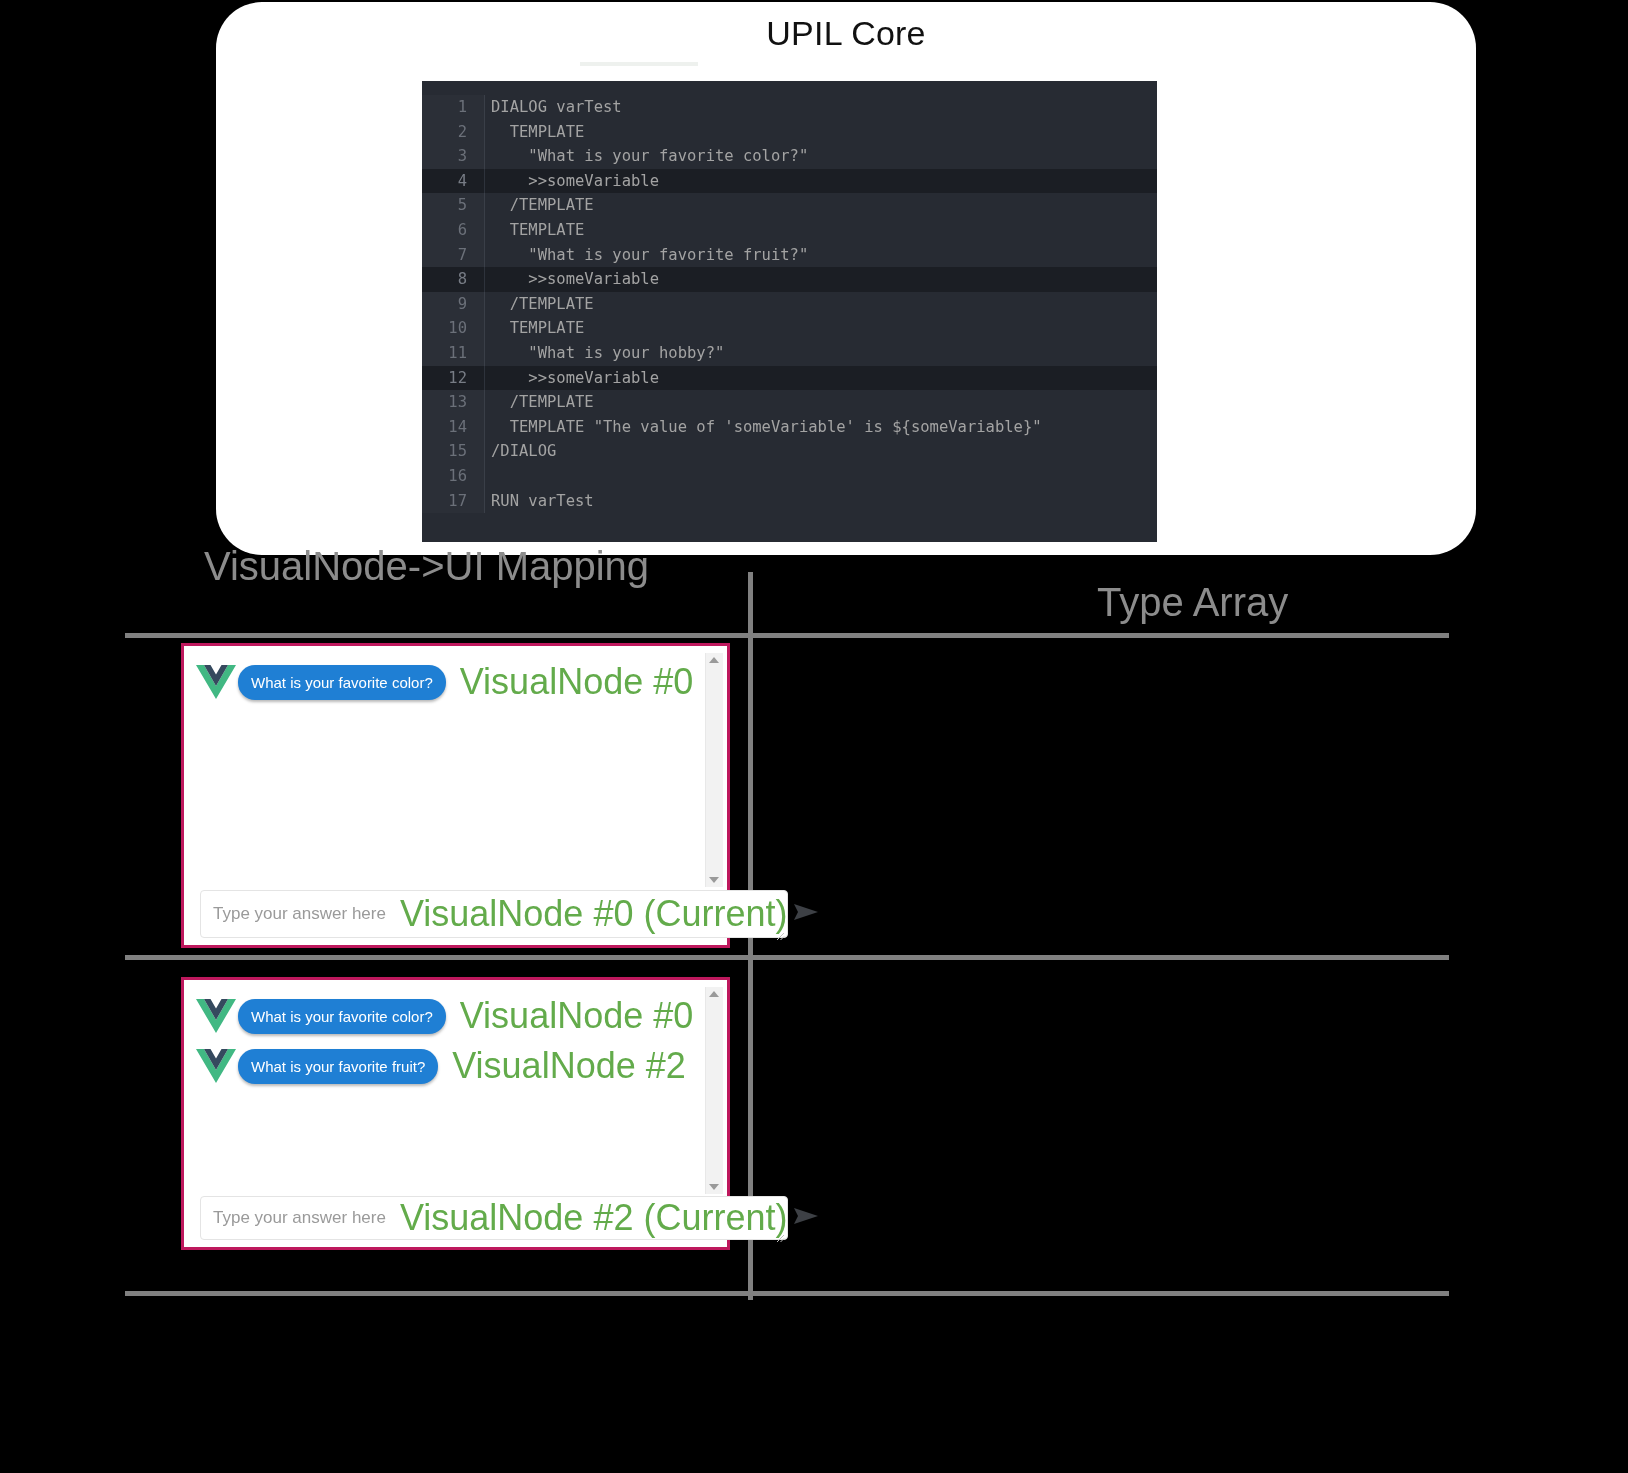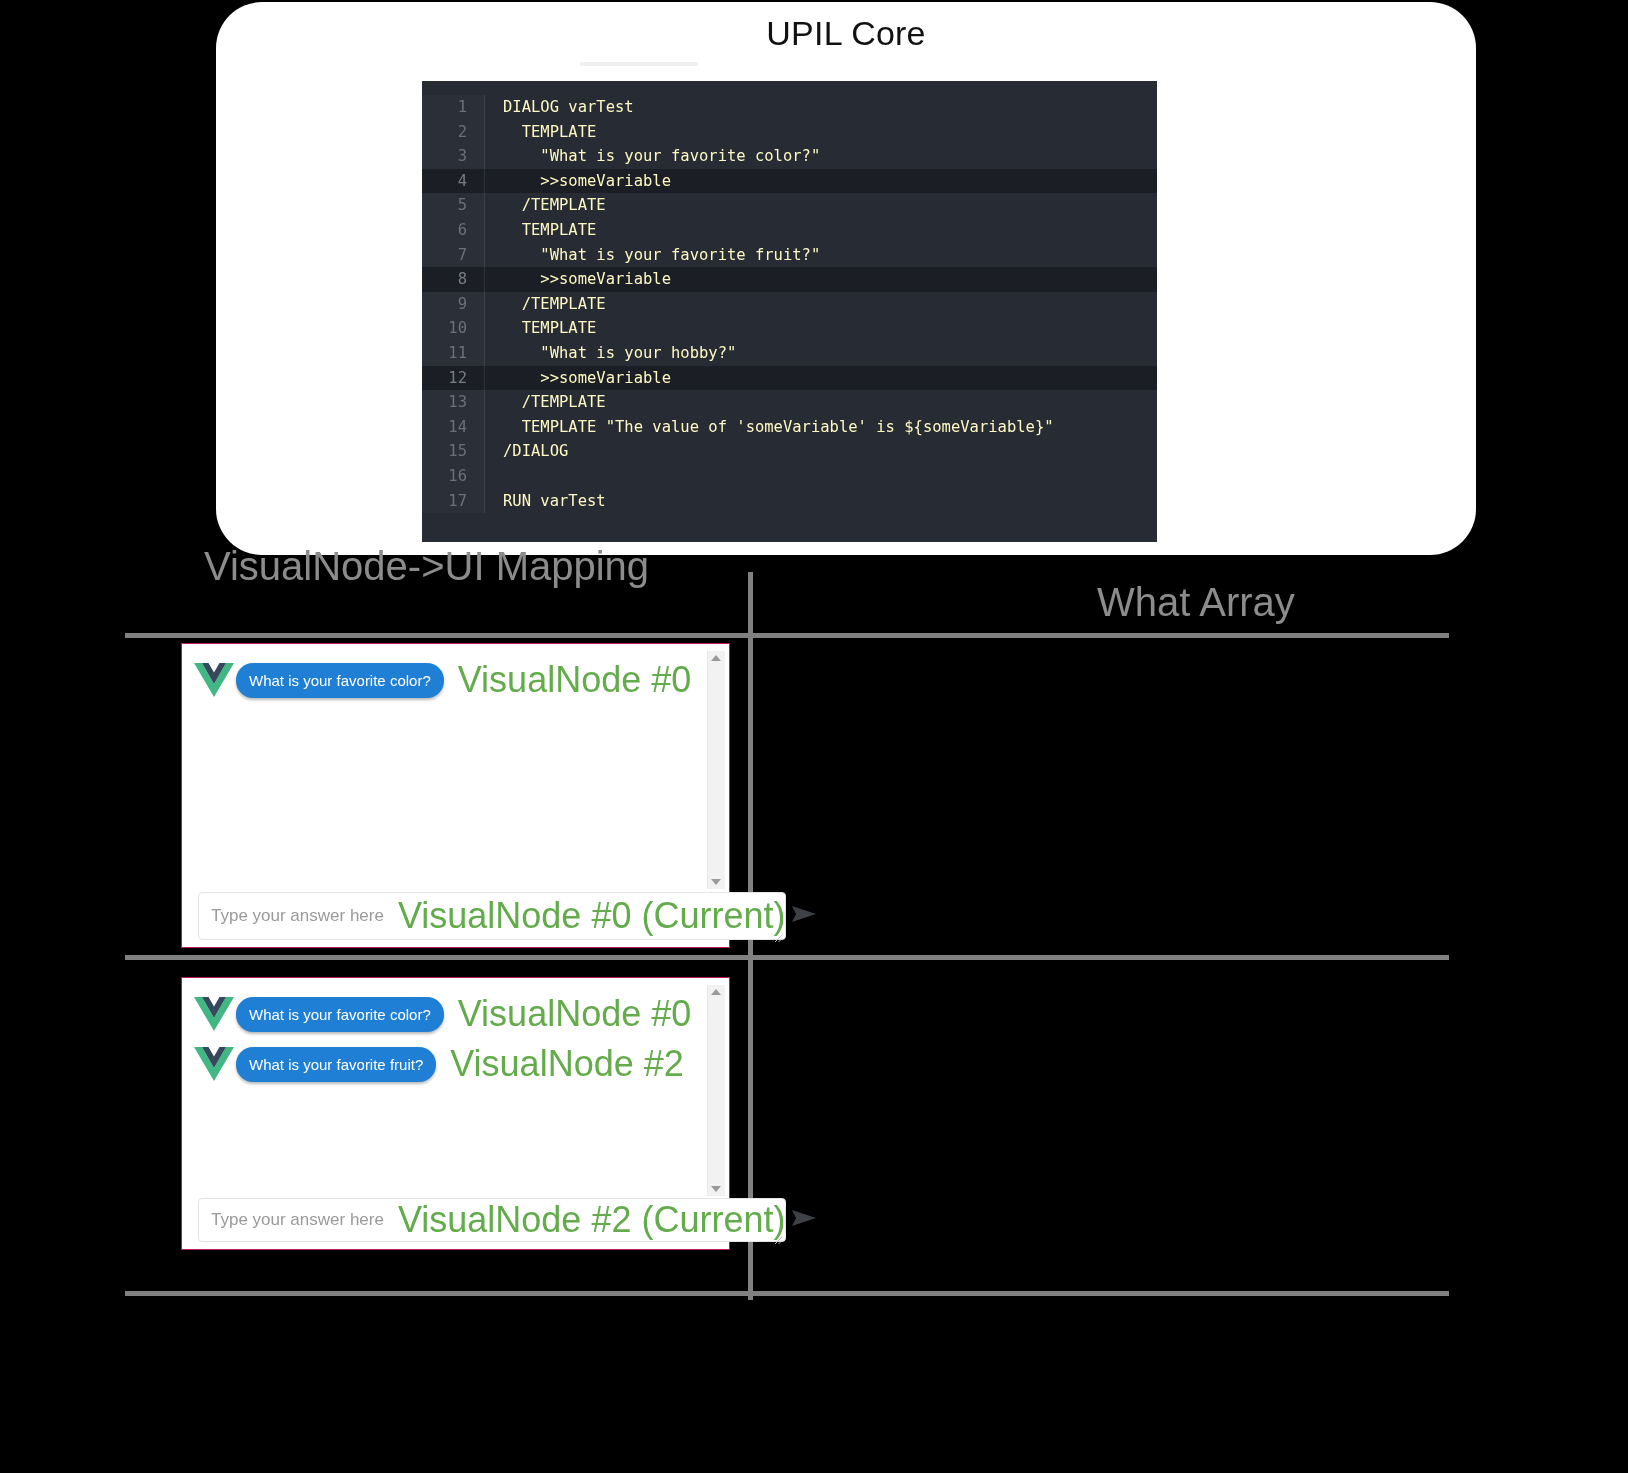--- a/index.html
+++ b/index.html
@@ -71,22 +71,22 @@
     min-width: 62px;
     text-align: right;
     padding-right: 17px;
     box-sizing: border-box;
     color: #6b7079;
     background: #2b2f37;
     user-select: none;
   }
   .code-line.hl .ln { background: #1b1e24; color: #777c85; }
   .ctxt {
-    padding-left: 18px;
-    color: #fef9c3;
+    padding-left: 6px;
+    color: #a3a3a3;
     border-left: 1px solid #3a3f48;
     flex: 1;
   }
   .code-line.hl .ctxt { border-left-color: #2e333c; }
   .editor-top-pad { height: 14px; background: #272b33; }
 
   
   .col-header {
     position: absolute;
     font-size: 40px;
@@ -101,21 +101,21 @@
   .gl-h1 { left: 125px; top: 633px; width: 1324px; height: 5px; }
   .gl-h2 { left: 125px; top: 955px; width: 1324px; height: 5px; }
   .gl-h3 { left: 125px; top: 1291px; width: 1324px; height: 5px; }
   .gl-v1 { left: 748px; top: 572px; width: 5px; height: 728px; }
 
   
   .chat {
     position: absolute;
     background: #ffffff;
     box-sizing: border-box;
-    border: 1px solid #be185d;
+    border: 3px solid #be185d;
     box-shadow: 0 1px 3px rgba(0,0,0,0.25);
   }
   .chat-1 { left: 181px; top: 643px; width: 549px; height: 305px; }
   .chat-2 { left: 181px; top: 977px; width: 549px; height: 273px; }
 
   .chat-body {
     position: absolute;
     left: 12px;
     right: 26px;
     top: 7px;
@@ -259,21 +259,21 @@
         <div class="code-line"><div class="ln">13</div><div class="ctxt">  /TEMPLATE</div></div>
         <div class="code-line"><div class="ln">14</div><div class="ctxt">  TEMPLATE "The value of 'someVariable' is ${someVariable}"</div></div>
         <div class="code-line"><div class="ln">15</div><div class="ctxt">/DIALOG</div></div>
         <div class="code-line"><div class="ln">16</div><div class="ctxt"></div></div>
         <div class="code-line"><div class="ln">17</div><div class="ctxt">RUN varTest</div></div>
       </div>
   </div>
 </div>
 
 <div class="col-header hdr-left">VisualNode-&gt;UI Mapping</div>
-<div class="col-header hdr-right">What Array</div>
+<div class="col-header hdr-right">Type Array</div>
 
 <div class="gline gl-h1"></div>
 <div class="gline gl-h2"></div>
 <div class="gline gl-h3"></div>
 <div class="gline gl-v1"></div>
 
 <div class="chat chat-1">
   <div class="chat-body" id="chat1-body">
       <div class="msg-row">
         <span class="vue-icon"><svg width="40" height="34" viewBox="0 0 40 34">

